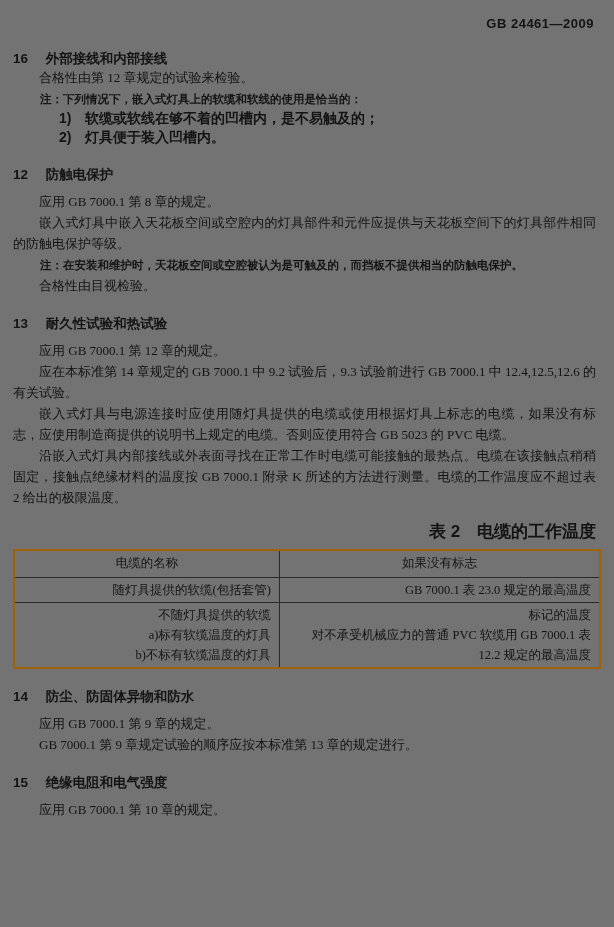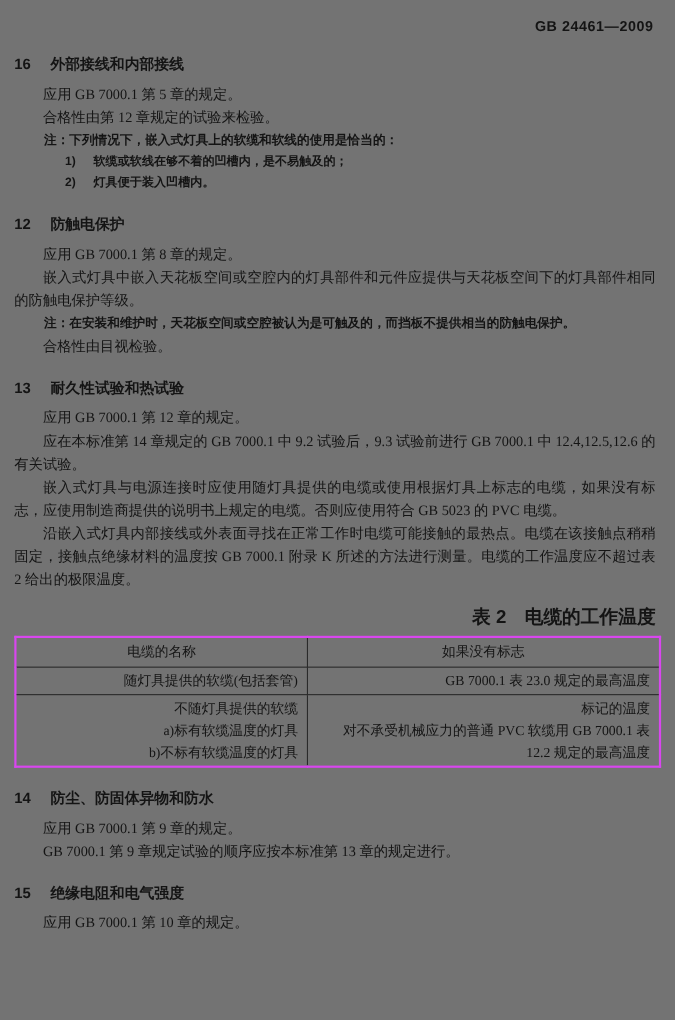--- a/index.html
+++ b/index.html
@@ -22,37 +22,37 @@
   .para {
     font-size:13px; line-height:21px; margin:8px 0 0 0;
     text-indent:2em; text-align:justify;
   }
   .para.tight { margin-top:0; }
   .note {
     font-size:11.5px; line-height:19px; margin:2px 0 0 27px;
     font-family:"Liberation Sans","DejaVu Sans",sans-serif; font-weight:bold;
   }
   .note-item {
-    font-size:11px; line-height:19px; margin:0 0 0 46px;
+    font-size:14px; line-height:19px; margin:0 0 0 46px;
     font-family:"Liberation Sans","DejaVu Sans",sans-serif; font-weight:bold;
   }
   .note-item .marker { display:inline-block; width:26px; }
   .table-caption {
     text-align:right; font-family:"Liberation Sans","DejaVu Sans",sans-serif;
     font-weight:bold; font-size:17px; margin:12px 0 6px 0;
   }
   .table-caption .cap-title { margin-left:12px; }
   table.cable-table {
     width:588px; border-collapse:collapse; table-layout:fixed;
     font-size:12.5px; line-height:20px; margin-left:0;
   }
   table.cable-table th, table.cable-table td {
     border:1px solid #2a2a2a; padding:2px 8px; vertical-align:top;text-align:right;
   }
-  table.cable-table { border:2px solid #d946ef; }
+  table.cable-table { border:2px solid #a16207; }
   table.cable-table th {
     font-weight:normal; text-align:center; height:22px;
     border-bottom:1.5px solid #2a2a2a;
   }
   .col-name { width:45%; }
   .col-temp { width:55%; }
   .cell-line { display:block; }
   .cell-sub { display:block; margin-left:14px; }
   .cell-sub .marker { display:inline-block; width:28px; }
 </style>
@@ -60,21 +60,20 @@
 <body>
 
 <div class="page">
 
   <div class="doc-header">GB 24461—2009</div>
 
   <h2 class="sec-heading">
     <span class="sec-num">16</span>
     <span class="sec-title">外部接线和内部接线</span>
   </h2>
-  <p class="para">应用 GB 7000.1 第 5 章的规定。</p>
   <p class="para tight">合格性由第 12 章规定的试验来检验。</p>
   <div class="note">注：下列情况下，嵌入式灯具上的软缆和软线的使用是恰当的：</div>
   <div class="note-item">
     <span class="marker">1)</span><span>软缆或软线在够不着的凹槽内，是不易触及的；</span>
   </div>
   <div class="note-item">
     <span class="marker">2)</span><span>灯具便于装入凹槽内。</span>
   </div>
 
   <h2 class="sec-heading">

